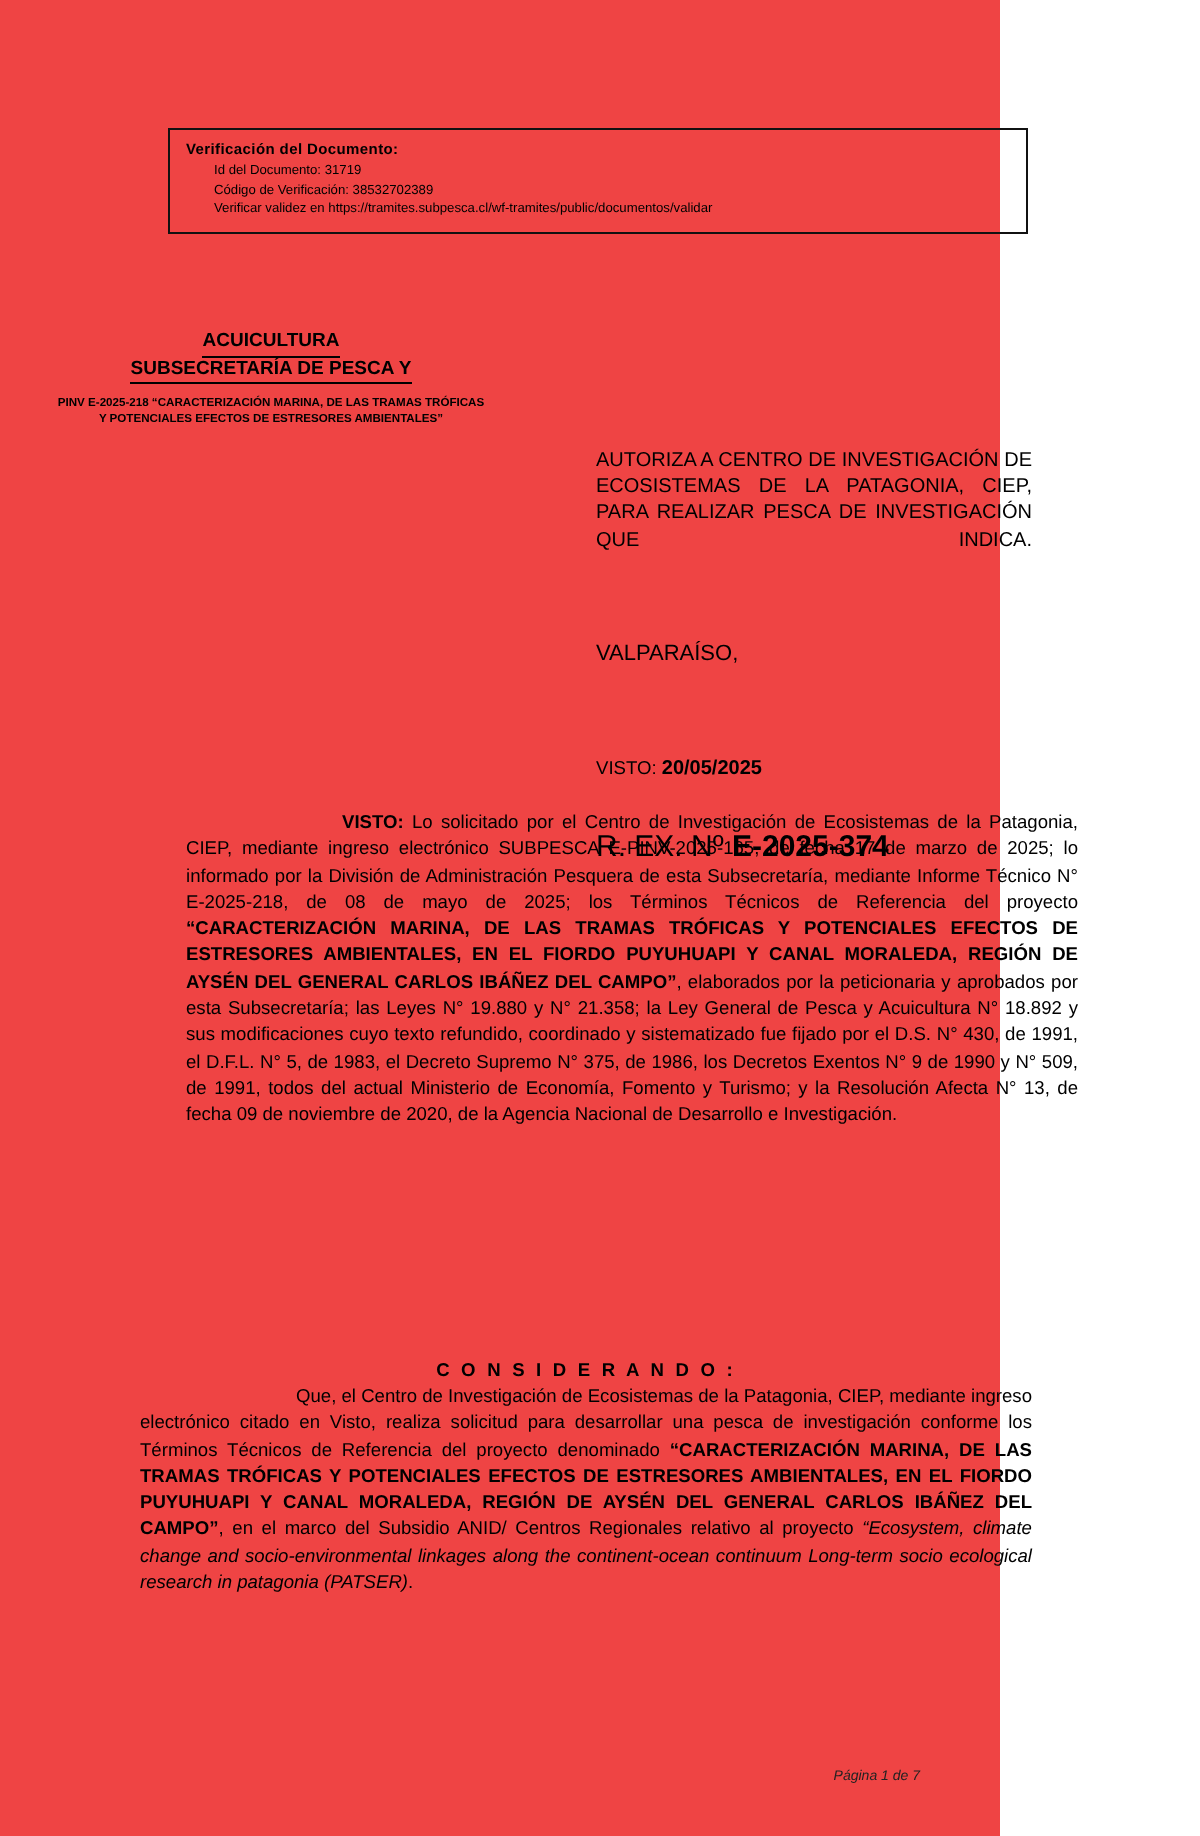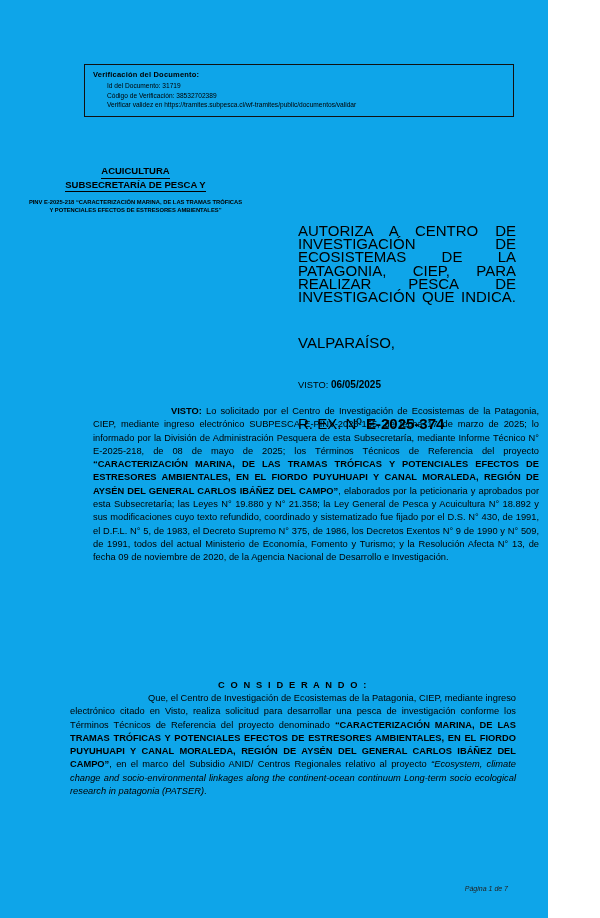--- a/index.html
+++ b/index.html
@@ -11,23 +11,23 @@
     width: 600px;
     height: 918px;
     font-family: "Liberation Sans", sans-serif;
     color: #000000;
     position: relative;
     overflow: hidden;
   }
 
   .page {
     position: relative;
-    width: 548px;
+    width: 500px;
     height: 918px;
-    background: #0ea5e9;
+    background: #ef4444;
   }
 
   
   .verif-box {
     position: absolute;
     left: 84px;
     top: 64px;
     width: 430px;
     border: 1px solid #111;
     padding: 5px 8px 6px 8px;
@@ -95,31 +95,31 @@
     font-weight: bold;
     line-height: 8px;
   }
 
   
   .autoriza {
     position: absolute;
     left: 298px;
     top: 224px;
     width: 218px;
-    font-size: 15px;
+    font-size: 10px;
     line-height: 13.2px;
     text-align: justify;
     text-align-last: justify;
   }
 
   .valparaiso {
     position: absolute;
     left: 298px;
-    top: 334px;
-    font-size: 15px;
+    top: 321px;
+    font-size: 11px;
   }
 
   .resol {
     position: absolute;
     left: 298px;
     top: 371px;
     font-size: 15px;
     margin-top: 44px;
   }
   .resol b { font-weight: bold; }
@@ -199,21 +199,21 @@
 
   <div class="autoriza">AUTORIZA A CENTRO DE INVESTIGACIÓN DE ECOSISTEMAS DE LA PATAGONIA, CIEP, PARA REALIZAR PESCA DE INVESTIGACIÓN QUE INDICA.</div>
 
   <div class="valparaiso">VALPARAÍSO,</div>
 
   <div class="resol">
     <span>R. EX. Nº </span><b>E-2025-374</b>
   </div>
 
   <div class="fecha">
-    <span>VISTO: </span><b>06/05/2025</b>
+    <span>VISTO: </span><b>20/05/2025</b>
   </div>
 
   <div class="para p-visto">
     <span class="indent"></span><b>VISTO:</b><span> Lo solicitado por el Centro de Investigación de Ecosistemas de la Patagonia, CIEP, mediante ingreso electrónico SUBPESCA E-PINV-2025-165, de fecha 17 de marzo de 2025; lo informado por la División de Administración Pesquera de esta Subsecretaría, mediante Informe Técnico N° E-2025-218, de 08 de mayo de 2025; los Términos Técnicos de Referencia del proyecto </span><b class="up">“CARACTERIZACIÓN MARINA, DE LAS TRAMAS TRÓFICAS Y POTENCIALES EFECTOS DE ESTRESORES AMBIENTALES, EN EL FIORDO PUYUHUAPI Y CANAL MORALEDA, REGIÓN DE AYSÉN DEL GENERAL CARLOS IBÁÑEZ DEL CAMPO”</b><span>, elaborados por la peticionaria y aprobados por esta Subsecretaría; las Leyes N° 19.880 y N° 21.358; la Ley General de Pesca y Acuicultura N° 18.892 y sus modificaciones cuyo texto refundido, coordinado y sistematizado fue fijado por el D.S. N° 430, de 1991, el D.F.L. N° 5, de 1983, el Decreto Supremo N° 375, de 1986, los Decretos Exentos N° 9 de 1990 y N° 509, de 1991, todos del actual Ministerio de Economía, Fomento y Turismo; y la Resolución Afecta N° 13, de fecha 09 de noviembre de 2020, de la Agencia Nacional de Desarrollo e Investigación.</span>
   </div>
 
   <div class="considerando">C O N S I D E R A N D O :</div>
 
   <div class="para p-que">
     <span class="indent"></span><span>Que, el Centro de Investigación de Ecosistemas de la Patagonia, CIEP, mediante ingreso electrónico citado en Visto, realiza solicitud para desarrollar una pesca de investigación conforme los Términos Técnicos de Referencia del proyecto denominado </span><b class="up">“CARACTERIZACIÓN MARINA, DE LAS TRAMAS TRÓFICAS Y POTENCIALES EFECTOS DE ESTRESORES AMBIENTALES, EN EL FIORDO PUYUHUAPI Y CANAL MORALEDA, REGIÓN DE AYSÉN DEL GENERAL CARLOS IBÁÑEZ DEL CAMPO”</b><span>, en el marco del Subsidio ANID/ Centros Regionales relativo al proyecto </span><i>“Ecosystem, climate change and socio-environmental linkages along the continent-ocean continuum Long-term socio ecological research in patagonia (PATSER)</i><span>.</span>

